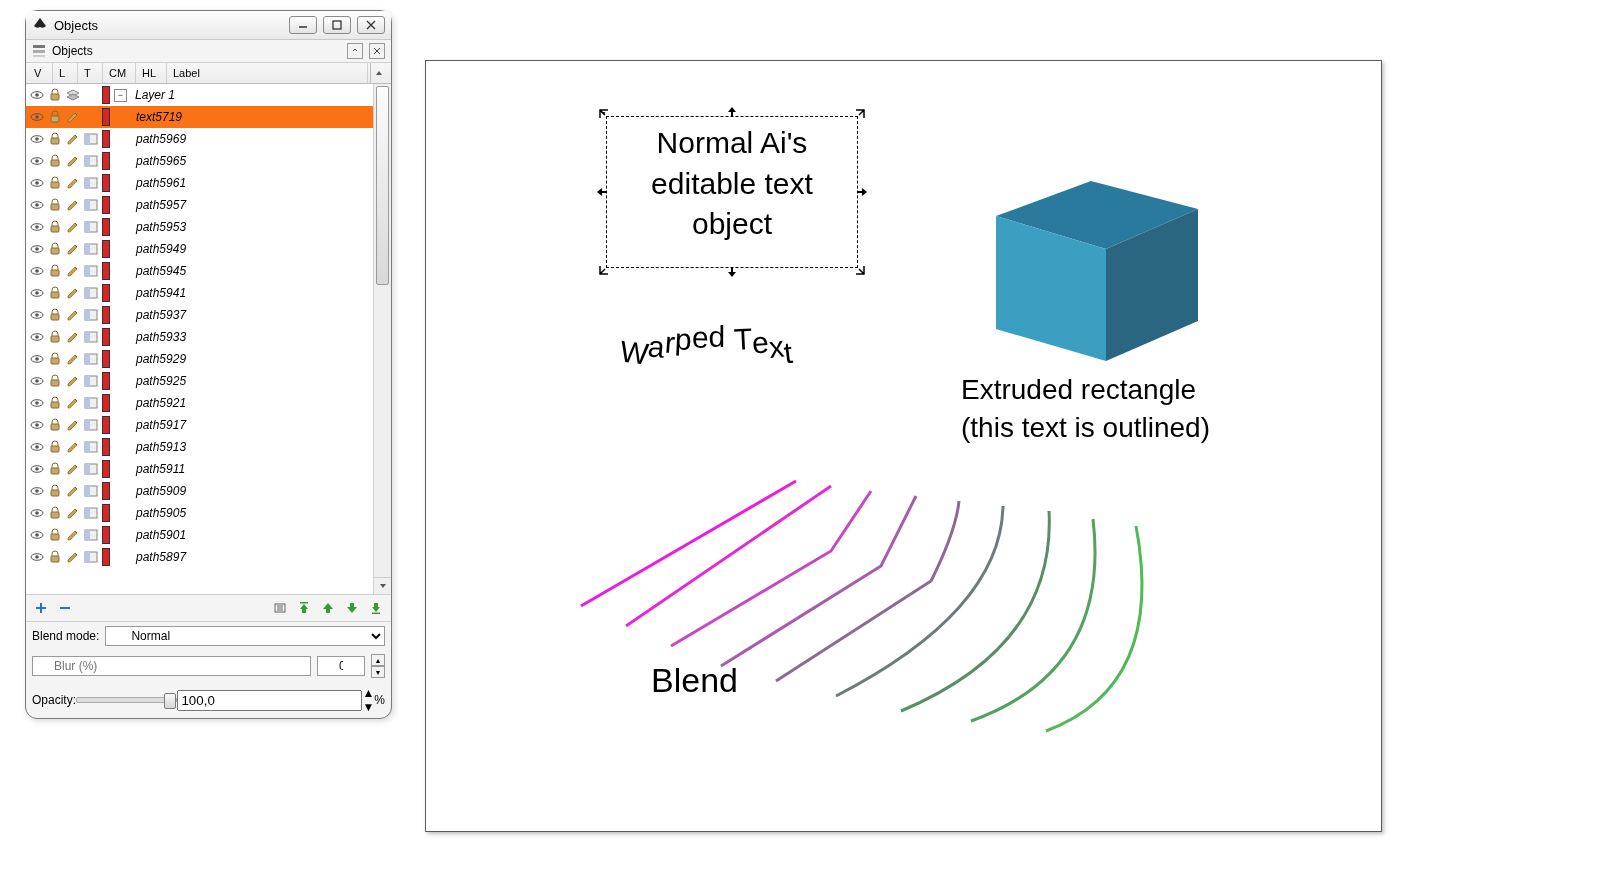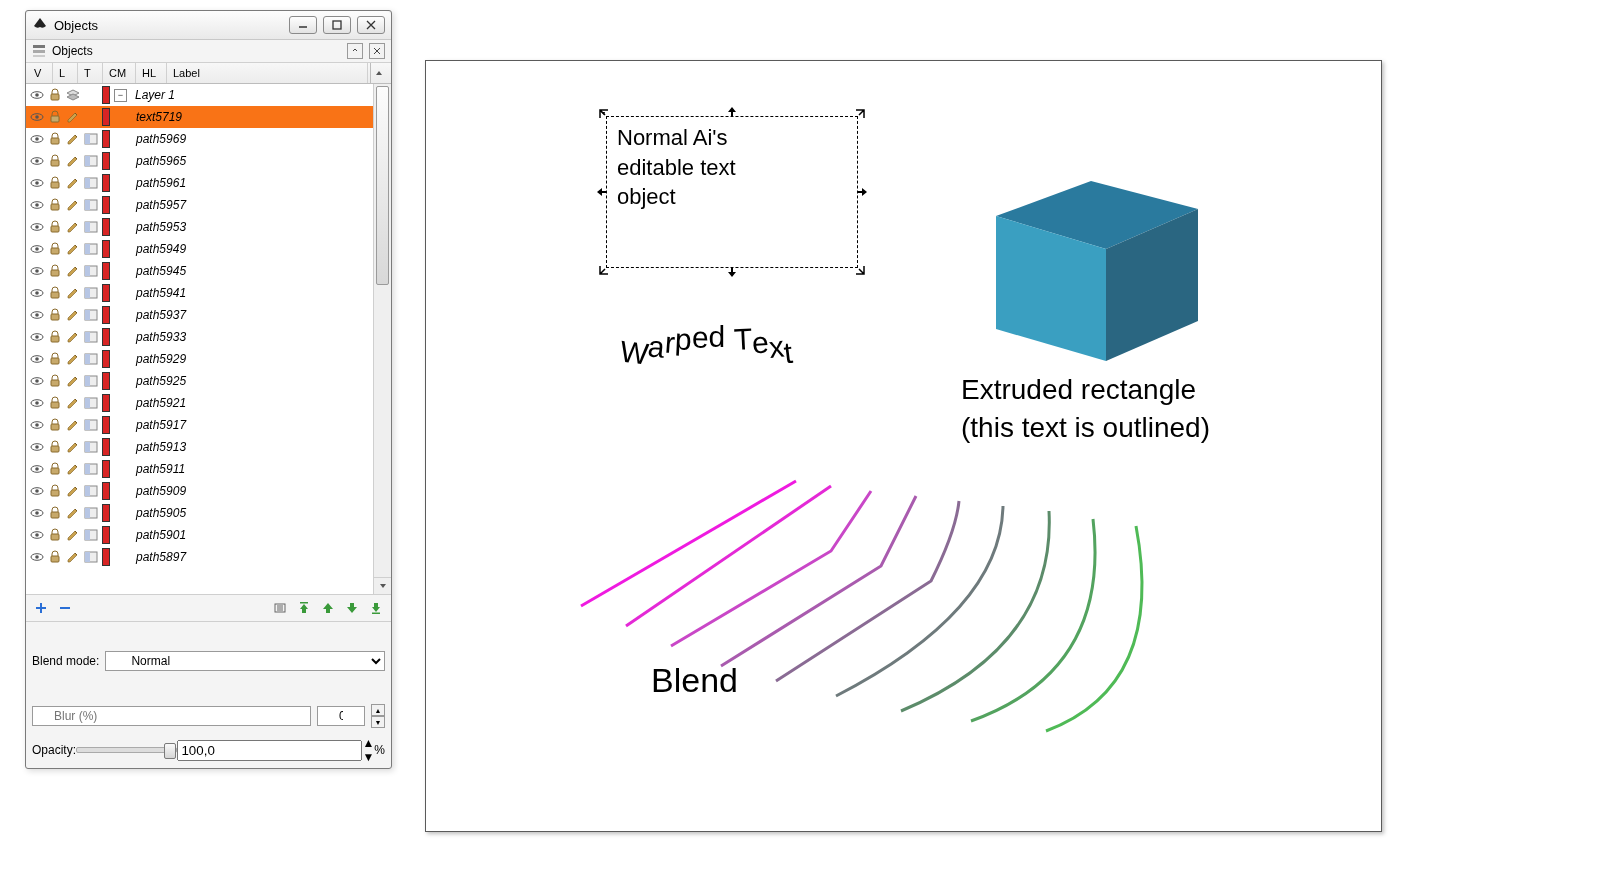--- a/index.html
+++ b/index.html
@@ -14,21 +14,21 @@
     overflow: hidden;
   }
 
   
   .panel {
     position: absolute;
     left: 25px;
     top: 10px;
     width: 365px;
     border: 1px solid #7a7a7a;
-    border-radius: 3px;
+    border-radius: 12px;
     background: #f4f4f4;
     box-shadow: 2px 2px 6px rgba(0,0,0,0.15);
   }
   .titlebar {
     height: 28px;
     background: linear-gradient(#fdfdfd,#e9e9e9);
     border-bottom: 1px solid #c8c8c8;
     border-radius: 6px 6px 0 0;
     display: flex;
     align-items: center;
@@ -170,21 +170,20 @@
   .toolbtn {
     width:18px; height:18px;
     display:flex; align-items:center; justify-content:center;
     border-radius:2px;
   }
 
   .propsrow {
     display:flex; align-items:center;
     padding: 4px 6px;
     gap: 6px;
-    margin-top: 25px;
   }
   .propsrow label { font-size:12px; white-space:nowrap; }
   .propsrow select, .propsrow input[type=text] {
     flex:1;
     height:20px;
     border:1px solid #9a9a9a;
     background:#fff;
     font-size:12px;
     padding: 0 21px;
     box-sizing:border-box;
@@ -229,22 +228,23 @@
 
   .selection-box {
     position:absolute;
     border: 1px dashed #000;
   }
   .sel-handle {
     position:absolute; width:10px; height:10px;
   }
   .sel-text {
     font-family: Arial, "Segoe UI", sans-serif;
-    font-size: 22px;
+    font-size: 30px;
     line-height: 1.35;
+    text-align:center;
     padding: 6px 10px;
     white-space: pre;
   }
 
   .warped {
     position:absolute;
     font-family: Arial, sans-serif;
     font-size: 30px;
   }
   .warped span { display:inline-block; }

